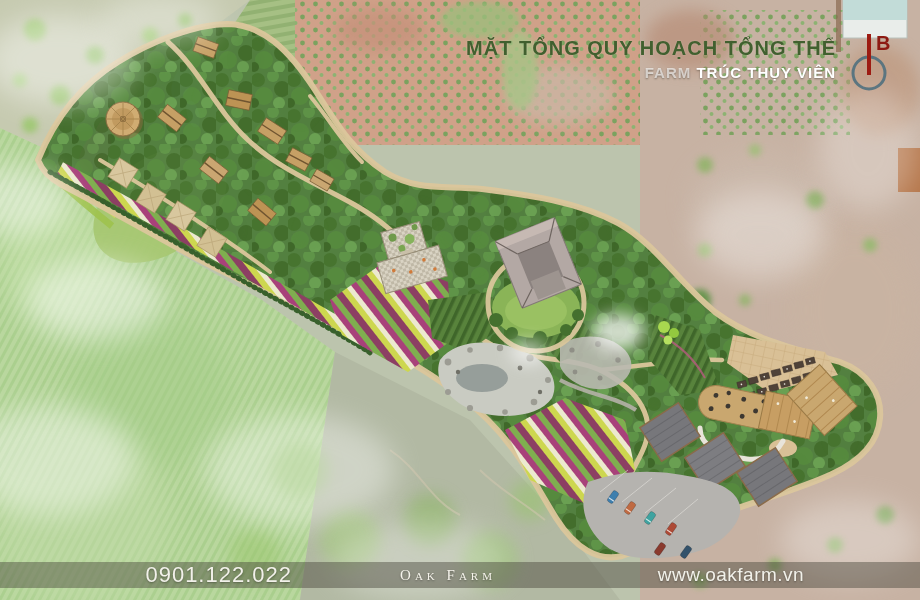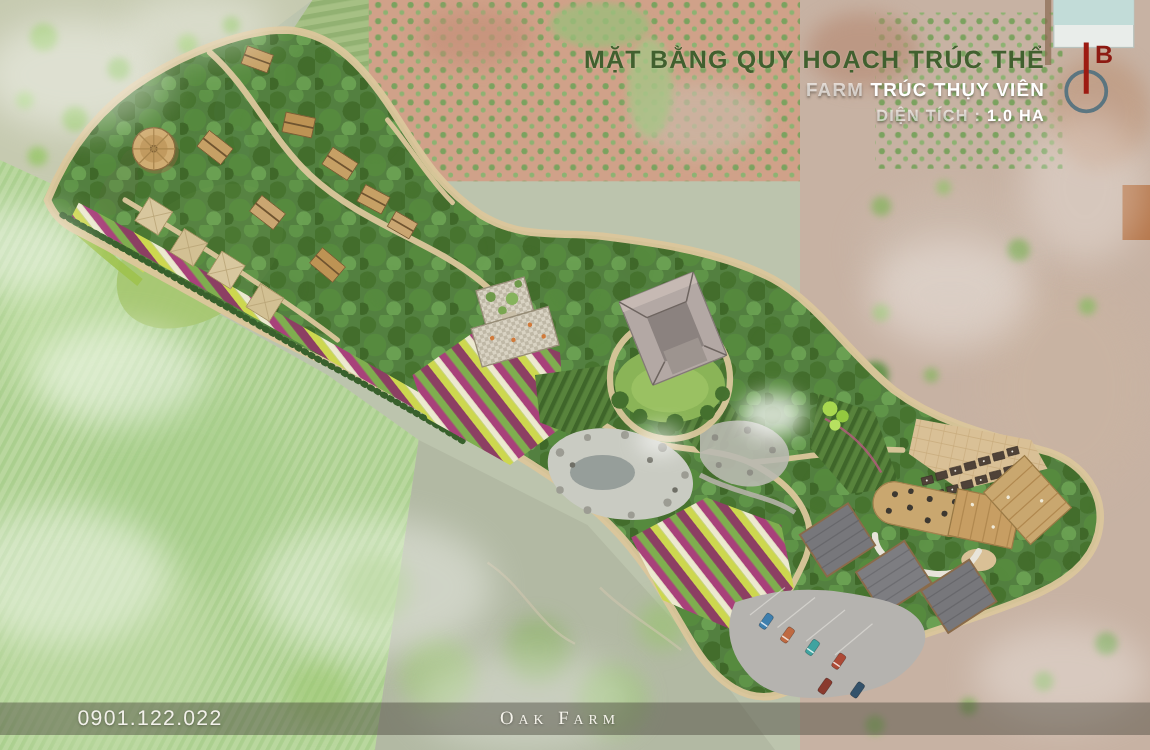--- a/index.html
+++ b/index.html
@@ -19,21 +19,21 @@
   .title-block .vt{color:#ffffff;font-weight:bold;margin-top:14px;}
 
   
   .compass{position:absolute;left:843px;top:28px;width:64px;height:72px;}
 
   
   .footer{position:absolute;left:0;top:562px;width:920px;height:26px;
           background:rgba(70,68,58,0.45);}
   .footer span{position:absolute;top:0;height:26px;line-height:26px;display:block;
                color:#f2f1ea;text-shadow:0 1px 2px rgba(30,30,25,0.4);}
-  .footer .phone{left:62px;width:230px;text-align:left;font-size:17px;letter-spacing:1px;}
+  .footer .phone{left:62px;width:230px;text-align:right;font-size:22px;letter-spacing:1px;}
   .footer .brand{left:338px;width:220px;text-align:center;
                  font-family:"Liberation Serif",serif;font-variant:small-caps;
                  font-size:15px;letter-spacing:4px;color:#f6f4ec;}
   .footer .website{left:616px;width:230px;text-align:center;font-size:19px;letter-spacing:0.5px;}
 </style>
 </head>
 <body>
 
 <div class="stage">
 
@@ -500,37 +500,34 @@
     <ellipse cx="760" cy="235" rx="65" ry="45" opacity="0.33" filter="url(#f14)"></ellipse>
     <ellipse cx="868" cy="150" rx="50" ry="60" opacity="0.28" filter="url(#f14)"></ellipse>
     <ellipse cx="60" cy="60" rx="75" ry="45" opacity="0.42" filter="url(#f14)"></ellipse>
     <ellipse cx="15" cy="200" rx="55" ry="35" opacity="0.45" filter="url(#f14)"></ellipse>
     <ellipse cx="160" cy="20" rx="60" ry="25" opacity="0.35" filter="url(#f14)"></ellipse>
     <ellipse cx="850" cy="540" rx="70" ry="40" opacity="0.3" filter="url(#f14)"></ellipse>
   </g>
 </svg>
 
   <div class="title-block">
-    <div class="t1">MẶT BẰNG QUY HOẠCH TRÚC THỂ</div>
+    <div class="t1">MẶT TỔNG QUY HOẠCH TỔNG THỂ</div>
     <div class="t2">
       <span class="lt">FARM</span>
       <span class="vt">TRÚC THỤY VIÊN</span>
-    </div>
-    <div class="t3">
-      <span class="lt">DIỆN TÍCH :</span>
-      <span class="vt">1.0 HA</span>
     </div>
   </div>
 
   <div class="compass">
     <svg width="64" height="72" viewBox="0 0 64 72">
       <circle cx="26" cy="45" r="16" fill="none" stroke="#50707e" stroke-width="3" opacity="0.9"></circle>
       <line x1="26" y1="6" x2="26" y2="47" stroke="#9d1b12" stroke-width="4"></line>
       <text x="33" y="22" font-family="Liberation Sans, sans-serif" font-size="20" font-weight="bold" fill="#8d1a12">B</text>
     </svg>
   </div>
 
   <div class="footer">
     <span class="phone">0901.122.022</span>
     <span class="brand">Oak Farm</span>
+    <span class="website">www.oakfarm.vn</span>
   </div>
 
 </div>
 
 </body></html>

